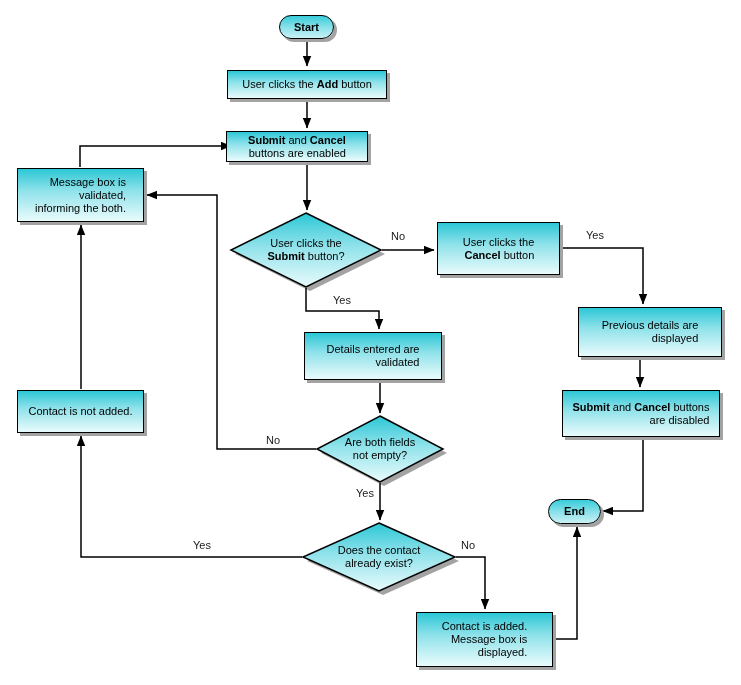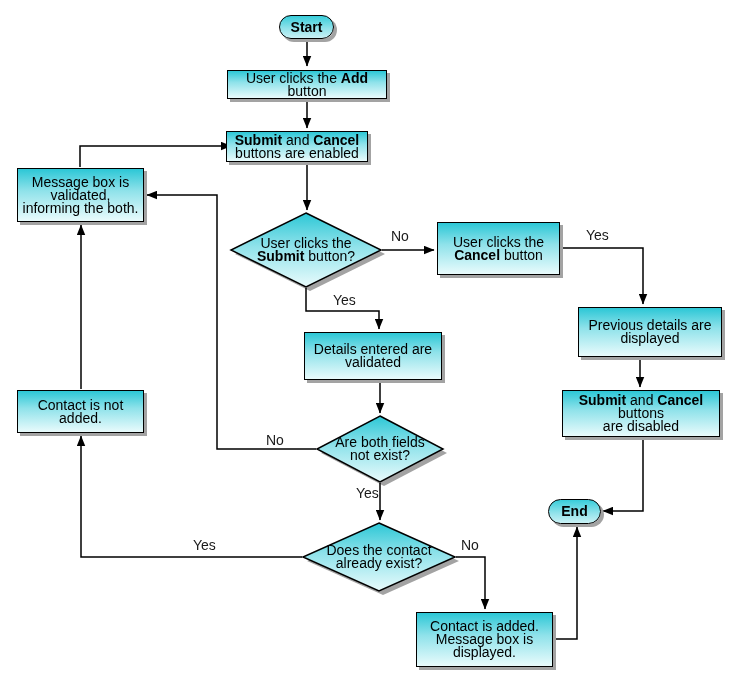--- a/index.html
+++ b/index.html
@@ -2,21 +2,21 @@
 <html><head>
 <meta charset="utf-8">
 <style>
   html, body { margin: 0; padding: 0; background: #ffffff; }
   #canvas {
     position: relative;
     width: 741px;
     height: 685px;
     background: #ffffff;
     font-family: "Liberation Sans", sans-serif;
-    font-size: 14px;
+    font-size: 11px;
     color: #000;
     overflow: hidden;
   }
   #wires {
     position: absolute;
     left: 0; top: 0;
     width: 741px; height: 685px;
     z-index: 1;
   }
   .node {
@@ -27,20 +27,21 @@
     justify-content: center;
     text-align: center;
     line-height: 13px;
     box-sizing: border-box;
   }
   .box {
     background: linear-gradient(180deg, #2cc7d6 0%, #8fe2ea 42%, #e9fbfc 100%);
     border: 1.5px solid #000;
     box-shadow: 3px 3px 0 #a3a3a3;
     padding: 2px 0;
+    text-align: right;
   }
   .oval {
     background: linear-gradient(180deg, #38cdda 0%, #8fe2ea 55%, #c9f1f5 100%);
     border: 1.6px solid #000;
     box-shadow: 3px 3px 0 #a3a3a3;
     font-weight: bold;
   }
   .diamond-label {
     position: absolute;
     z-index: 3;
@@ -144,21 +145,21 @@
 
   <div class="node box" style="left:17px; top:390px; width:127px; height:43px;">
     <span>Contact is not added.</span>
   </div>
 
   <div class="diamond-label" style="left:231px; top:213px; width:150px; height:74px;">
     <span><span>User clicks the</span><br><b>Submit</b><span> button?</span></span>
   </div>
 
   <div class="diamond-label" style="left:317px; top:416px; width:126px; height:66px;">
-    <span><span>Are both fields</span><br><span>not exist?</span></span>
+    <span><span>Are both fields</span><br><span>not empty?</span></span>
   </div>
 
   <div class="diamond-label" style="left:303px; top:523px; width:152px; height:68px;">
     <span><span>Does the contact</span><br><span>already exist?</span></span>
   </div>
 
   <span class="edge-label" style="left:391px; top:231px;">No</span>
   <span class="edge-label" style="left:333px; top:295px;">Yes</span>
   <span class="edge-label" style="left:586px; top:230px;">Yes</span>
   <span class="edge-label" style="left:266px; top:435px;">No</span>

